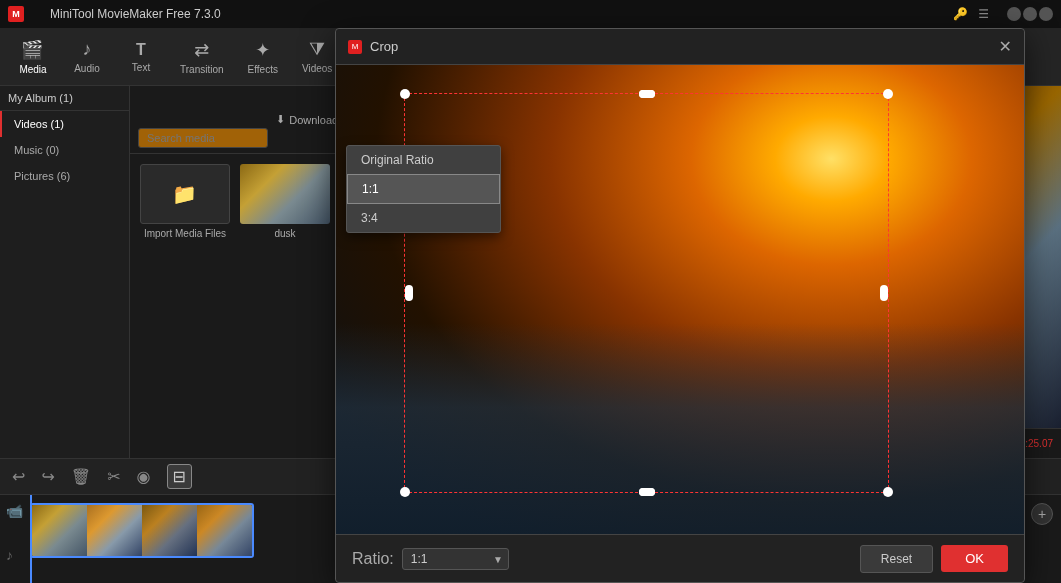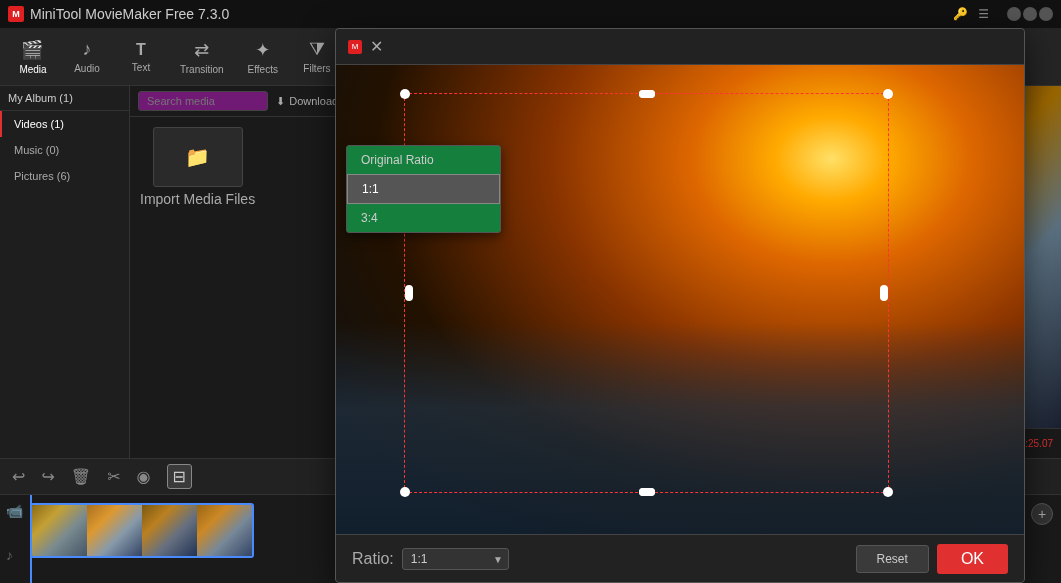--- a/index.html
+++ b/index.html
@@ -25,22 +25,23 @@
     }
     .titlebar-logo {
       width: 16px; height: 16px;
       background: #e02020;
       border-radius: 2px;
       display: flex; align-items: center; justify-content: center;
       font-size: 9px; color: white; font-weight: bold;
     }
     .titlebar-title {
       color: #ccc;
-      font-size: 14px;
+      font-size: 12px;
       flex: 1;
+      margin-left: 20px;
     }
     .titlebar-controls {
       display: flex; gap: 2px;
     }
     .titlebar-btn {
       width: 14px; height: 14px;
       border-radius: 50%;
       border: none;
       cursor: pointer;
     }
@@ -140,27 +141,28 @@
       flex-direction: column;
     }
     .media-toolbar {
       display: flex;
       align-items: center;
       padding: 5px 8px;
       gap: 8px;
       border-bottom: 1px solid #333;
     }
     .search-input {
-      background: #701a75;
+      background: #a16207;
       border: 1px solid #444;
       border-radius: 3px;
       padding: 3px 8px;
       color: #ccc;
       font-size: 11px;
       width: 130px;
+      margin-top: 37px;
     }
     .download-btn {
       background: none;
       border: none;
       color: #aaa;
       font-size: 11px;
       cursor: pointer;
       display: flex;
       align-items: center;
       gap: 4px;
@@ -191,21 +193,21 @@
       border: 1px solid #444;
     }
     .media-thumb-img {
       width: 90px;
       height: 60px;
       border-radius: 3px;
       object-fit: cover;
       background: linear-gradient(135deg, #8b6914 0%, #c4a035 30%, #7a8a90 60%, #445566 100%);
     }
     .media-thumb-label {
-      font-size: 14px;
+      font-size: 10px;
       color: #aaa;
     }
 
     
     .preview-area {
       width: 340px;
       background: #111;
       border-left: 1px solid #333;
       display: flex;
       flex-direction: column;
@@ -414,21 +416,21 @@
     .crop-corner.tr { top: -5px; right: -5px; }
     .crop-corner.bl { bottom: -5px; left: -5px; }
     .crop-corner.br { bottom: -5px; right: -5px; }
 
     
     .ratio-dropdown {
       position: absolute;
       left: 10px;
       top: 80px;
       width: 155px;
-      background: #15803d;
+      background: #404040;
       border: 1px solid #555;
       border-radius: 3px;
       z-index: 200;
       box-shadow: 0 4px 12px rgba(0,0,0,0.5);
     }
     .ratio-item {
       padding: 7px 14px;
       font-size: 12px;
       color: #ccc;
       cursor: pointer;
@@ -489,21 +491,21 @@
       cursor: pointer;
       font-size: 12px;
     }
     .ok-btn {
       background: #e03030;
       border: none;
       color: #fff;
       padding: 6px 24px;
       border-radius: 3px;
       cursor: pointer;
-      font-size: 16px;
+      font-size: 13px;
       font-weight: 500;
     }
 
     
     .timeline-add-btn {
       position: absolute;
       right: 8px;
       top: 8px;
       width: 22px; height: 22px;
       background: #333;
@@ -548,21 +550,21 @@
   <div class="toolbar-item">
     <span class="icon">⇄</span>
     <span class="label">Transition</span>
   </div>
   <div class="toolbar-item">
     <span class="icon">✦</span>
     <span class="label">Effects</span>
   </div>
   <div class="toolbar-item">
     <span class="icon">⧩</span>
-    <span class="label">Filters</span>
+    <span class="label">Videos</span>
   </div>
   <div class="toolbar-sep"></div>
   <div class="toolbar-item">
     <span class="icon">≡</span>
   </div>
 </div>
 
 <div class="main-layout" style="height: calc(583px - 28px - 58px - 125px);">
 
   <div class="sidebar">
@@ -585,20 +587,24 @@
         <span>⬇</span>
         <span>Download</span>
       </button>
     </div>
     <div class="media-grid">
       <div class="media-thumb">
         <div class="media-thumb-box">
           <span style="color:#666;font-size:20px;">📁</span>
         </div>
         <span class="media-thumb-label">Import Media Files</span>
+      </div>
+      <div class="media-thumb">
+        <div class="media-thumb-img" style="width:90px;height:60px;border-radius:3px;"></div>
+        <span class="media-thumb-label">dusk</span>
       </div>
     </div>
   </div>
 
   <div class="preview-area">
     <div class="preview-video">
       <div style="width:100%;height:100%;background:linear-gradient(135deg,#1a0a00 0%,#663300 30%,#996600 50%,#5a7080 70%,#1a2030 100%);"></div>
     </div>
     <div class="preview-controls">
       <span class="preview-play-btn">▶</span>
@@ -634,20 +640,21 @@
         <div class="timeline-clip-frame" style="background:linear-gradient(135deg,#996615 0%,#cc8825 30%,#778898 60%,#334466 100%);"></div>
       </div>
     </div>
     <div class="timeline-add-btn">+</div>
   </div>
 </div>
 
 <div class="crop-dialog">
   <div class="crop-header">
     <div class="crop-header-logo">M</div>
+    <span class="crop-title">Crop</span>
     <button class="crop-close">✕</button>
   </div>
 
   <div class="crop-body">
 
     <div class="crop-video-area">
 
       <div style="position:absolute;top:0;left:0;right:0;bottom:0;
         background: radial-gradient(ellipse at 72% 20%, #ffe066 0%, #ffaa00 8%, #dd6600 20%, #883300 40%, #221100 65%, #111 85%),
         linear-gradient(180deg, #554400 0%, #332200 30%, #1a2a35 60%, #0a1520 100%);

